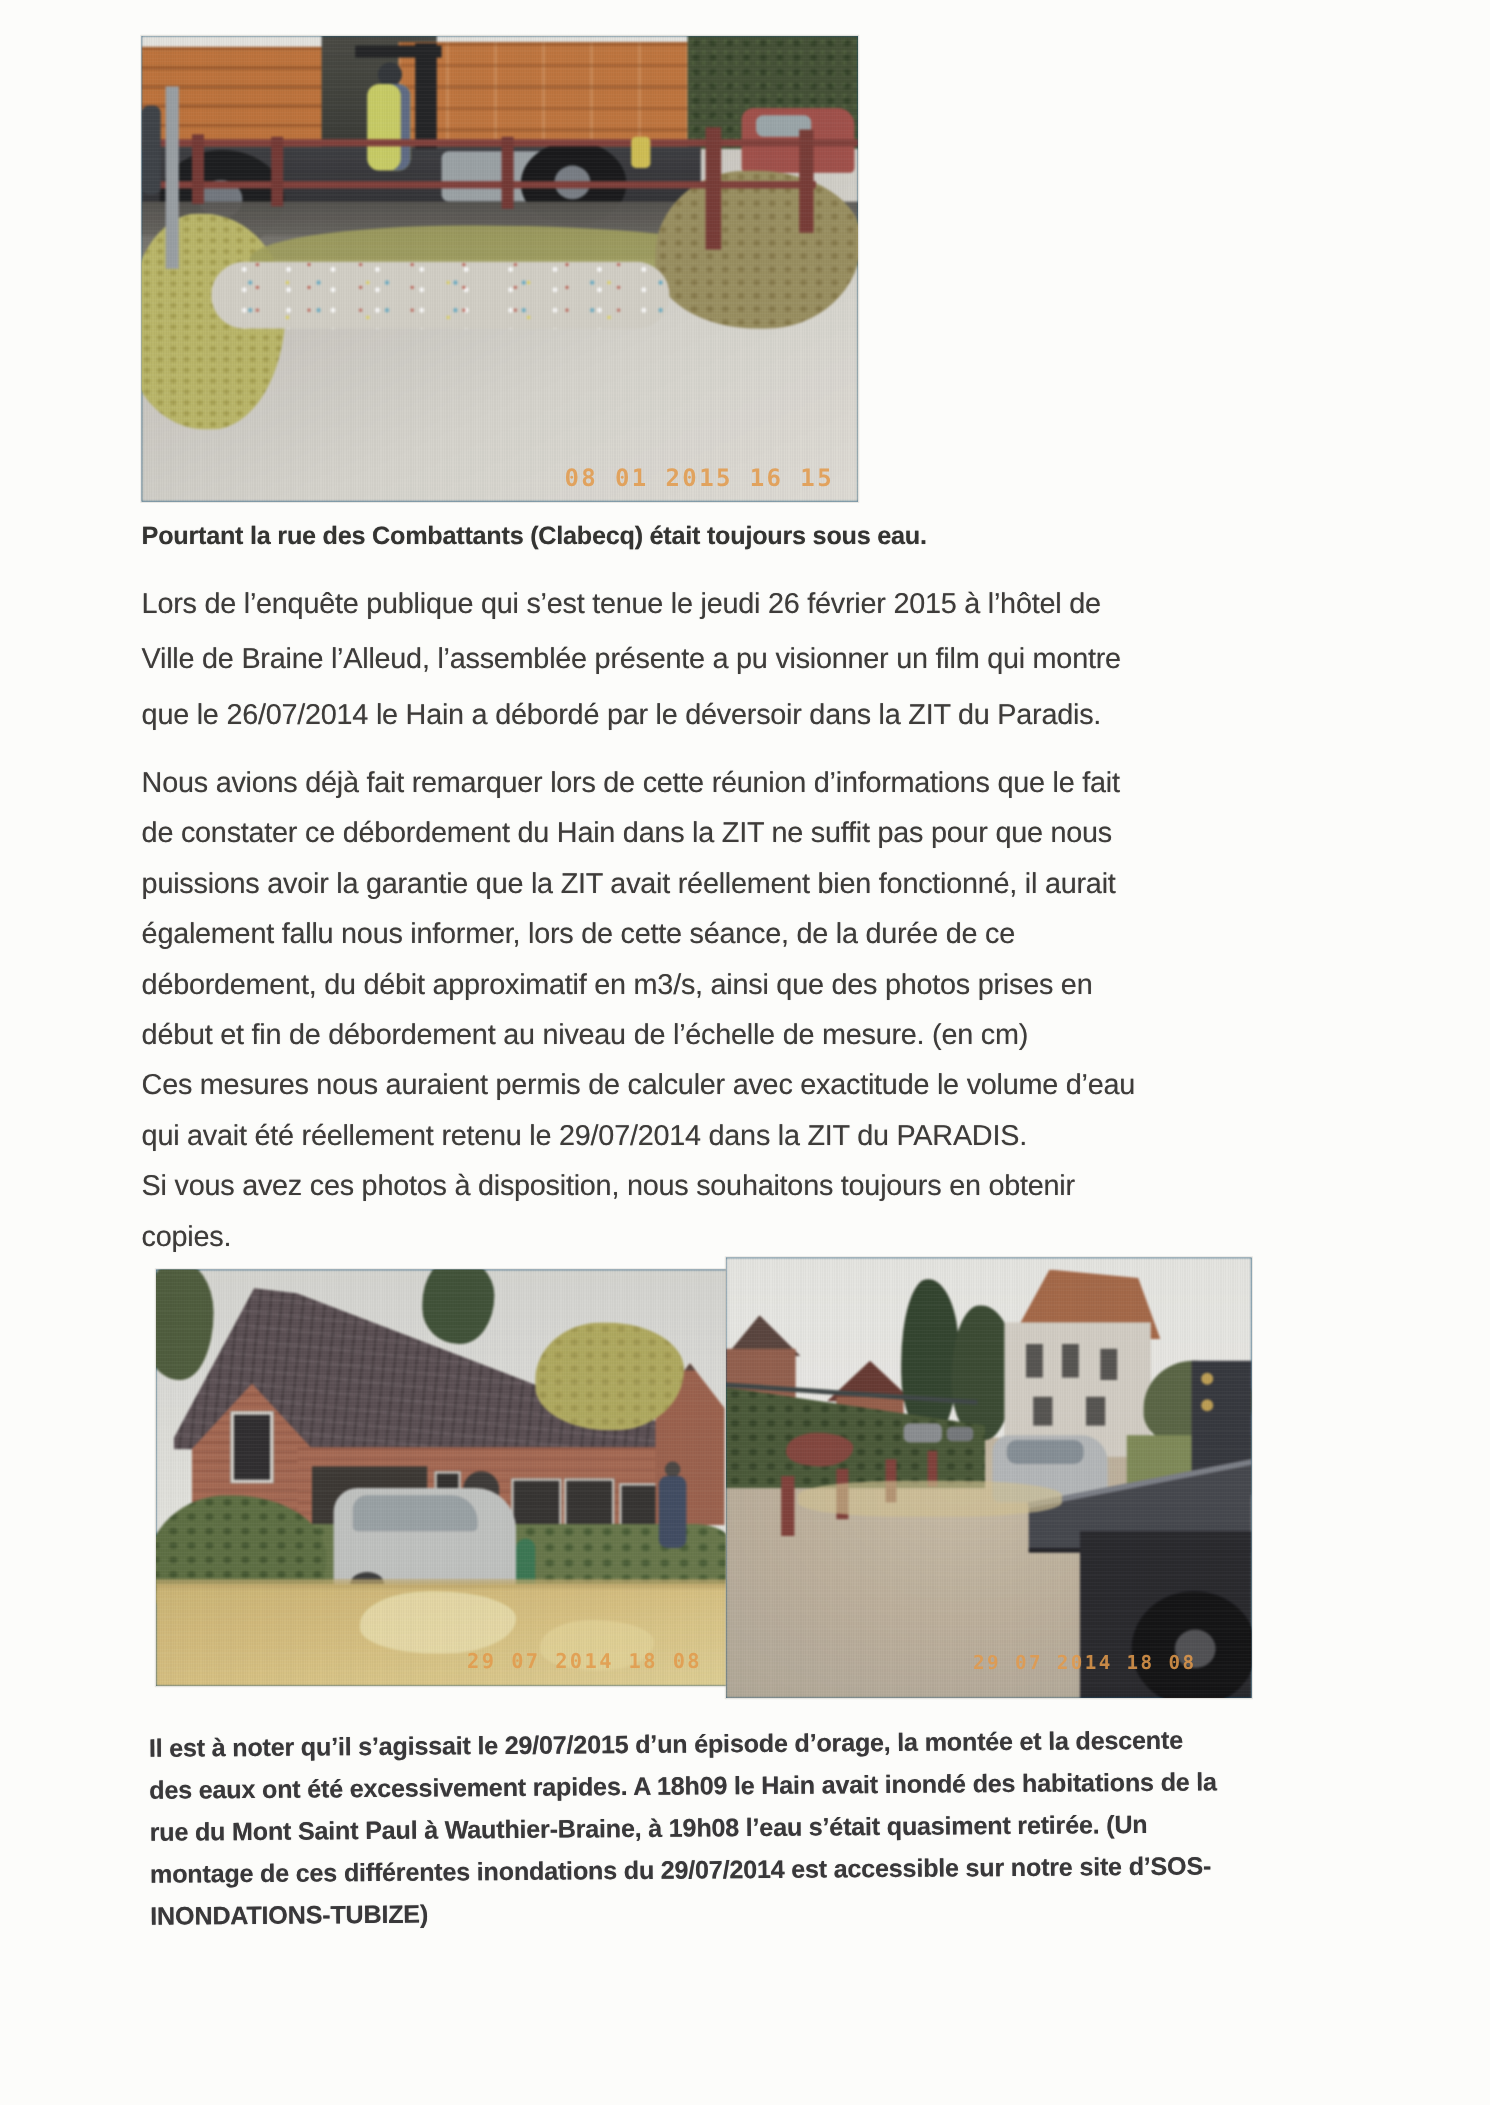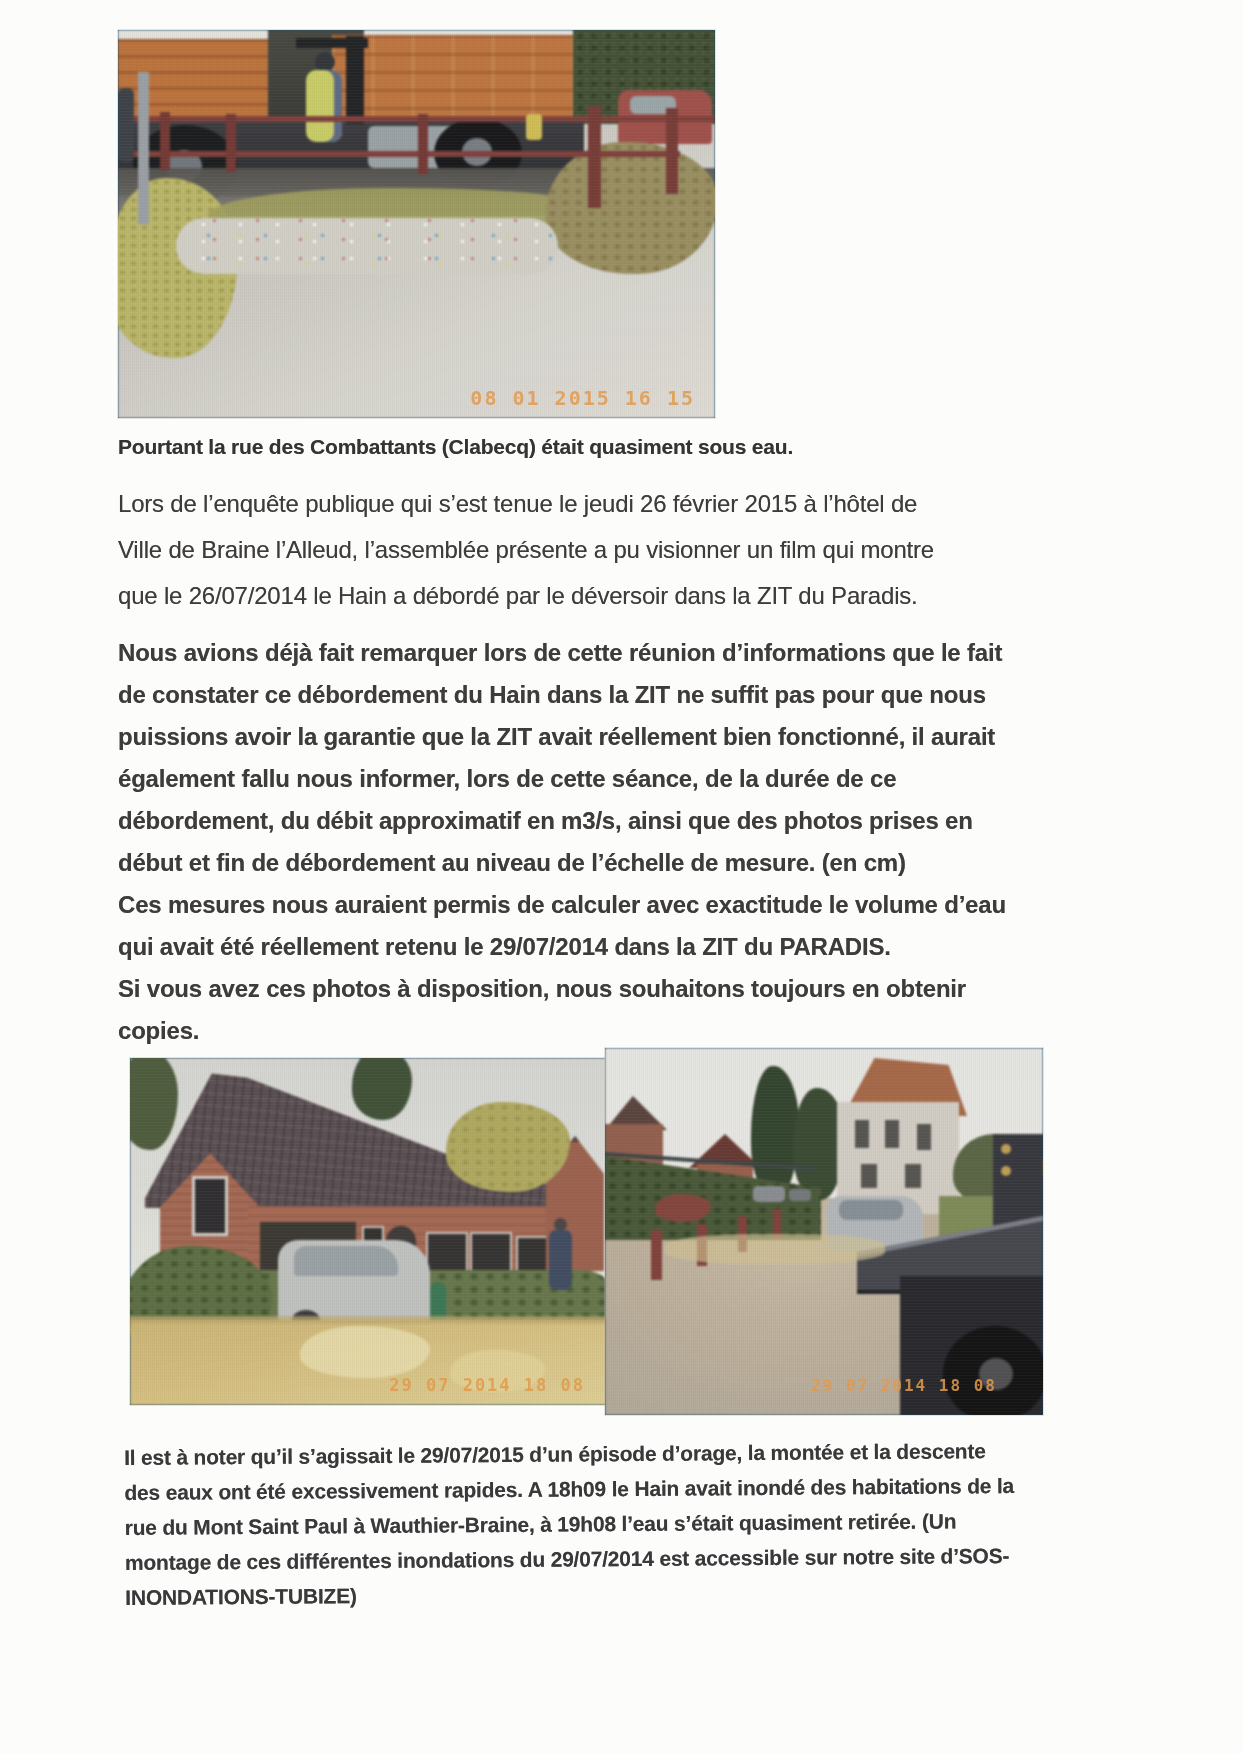--- a/index.html
+++ b/index.html
@@ -9,21 +9,21 @@
     font-family:"Liberation Sans",sans-serif;
   }
   
   .para{
     position:absolute;white-space:pre-line;color:#3e3c3a;
     text-shadow:0 0 .6px rgba(62,60,58,.55);
   }
   .caption{font-weight:bold;font-size:21px;letter-spacing:-.2px;color:#343432;}
   .body-text{font-size:24px;letter-spacing:-.2px;}
   .p1{line-height:46px;}
-  .p2{line-height:42px;font-weight:bold;}
+  .p2{line-height:42px;}
   .p3{font-weight:bold;font-size:21px;line-height:35px;letter-spacing:-.2px;
       color:#39383a;transform:rotate(-.45deg);transform-origin:left top;}
   
   .photo{position:absolute;overflow:hidden;background:#0c4a6e;box-shadow:0 0 0 1px rgba(180,178,170,.35);}
   .photo .scene{position:absolute;inset:0;filter:blur(1.1px) saturate(.82) contrast(.94);}
   .photo .scene *{position:absolute;}
   .photo::after{content:"";position:absolute;inset:0;pointer-events:none;opacity:.5;
     background-image:
       repeating-linear-gradient(0deg,rgba(255,255,255,.06) 0 1px,transparent 1px 3px),
       repeating-linear-gradient(90deg,rgba(0,0,0,.05) 0 1px,transparent 1px 2px);}
@@ -71,21 +71,21 @@
       <div style="left:300px;top:84px;width:10px;height:60px;background:#7e332e;"></div>
       <div style="left:470px;top:76px;width:13px;height:102px;background:#83362f;"></div>
       <div style="left:548px;top:78px;width:12px;height:86px;background:#83362f;"></div>
       <div style="left:20px;top:42px;width:11px;height:152px;background:#9aa1a7;"></div>
       <div style="left:408px;top:84px;width:16px;height:26px;background:#d8c23a;border-radius:4px;"></div>
       <div style="left:0;top:58px;width:16px;height:74px;background:#3a3f46;border-radius:6px;"></div>
     </div>
     <div class="stamp" style="right:20px;bottom:8px;font-size:20px;">08 01 2015 16 15</div>
   </div>
 
-  <div class="para caption" style="left:118px;top:435px;width:920px;">Pourtant la rue des Combattants (Clabecq) était quasiment sous eau.</div>
+  <div class="para caption" style="left:118px;top:435px;width:920px;">Pourtant la rue des Combattants (Clabecq) était toujours sous eau.</div>
 
   <div class="para body-text p1" style="left:118px;top:481px;width:920px;">Lors de l’enquête publique qui s’est tenue le jeudi 26 février 2015 à l’hôtel de
 Ville de Braine l’Alleud, l’assemblée présente a pu visionner un film qui montre
 que le 26/07/2014 le Hain a débordé par le déversoir dans la ZIT du Paradis.</div>
 
   <div class="para body-text p2" style="left:118px;top:632px;width:920px;">Nous avions déjà fait remarquer lors de cette réunion d’informations que le fait
 de constater ce débordement du Hain dans la ZIT ne suffit pas pour que nous
 puissions avoir la garantie que la ZIT avait réellement bien fonctionné, il aurait
 également fallu nous informer, lors de cette séance, de la durée de ce
 débordement, du débit approximatif en m3/s, ainsi que des photos prises en

